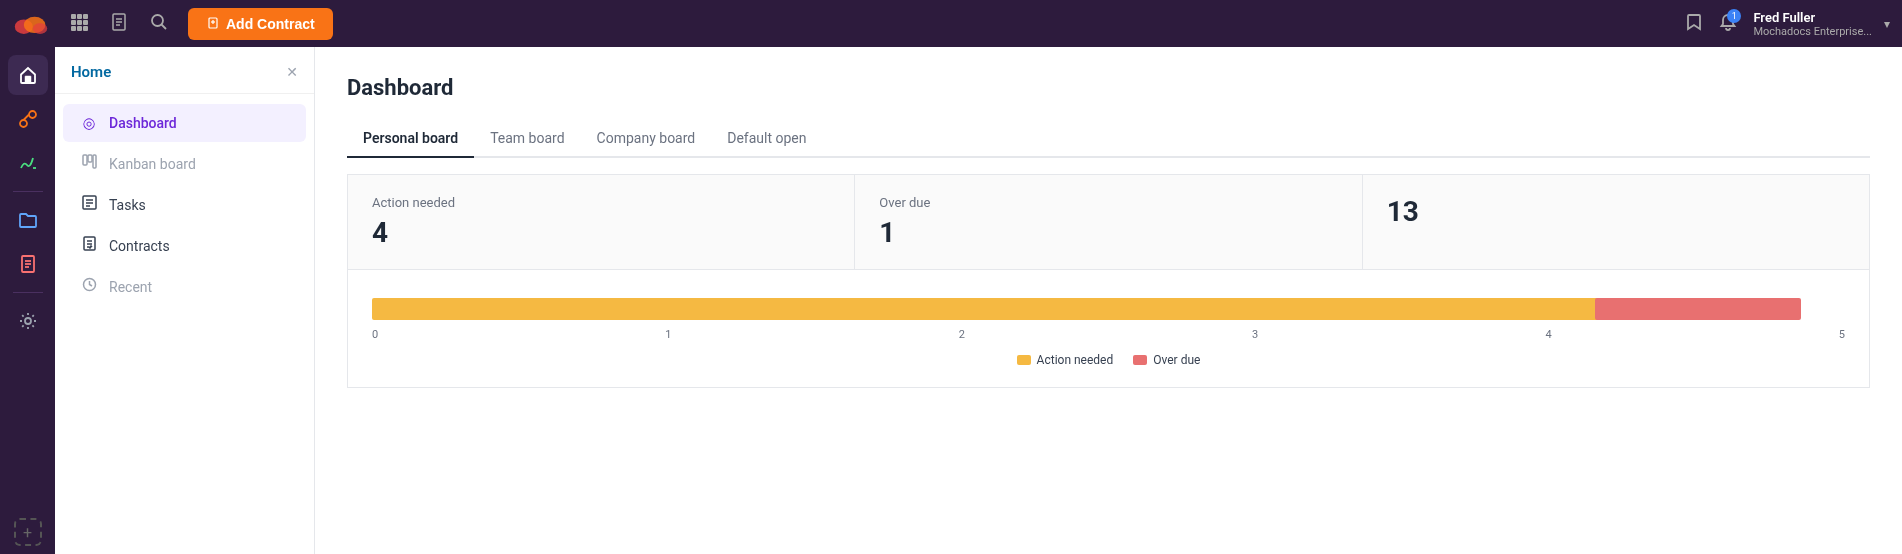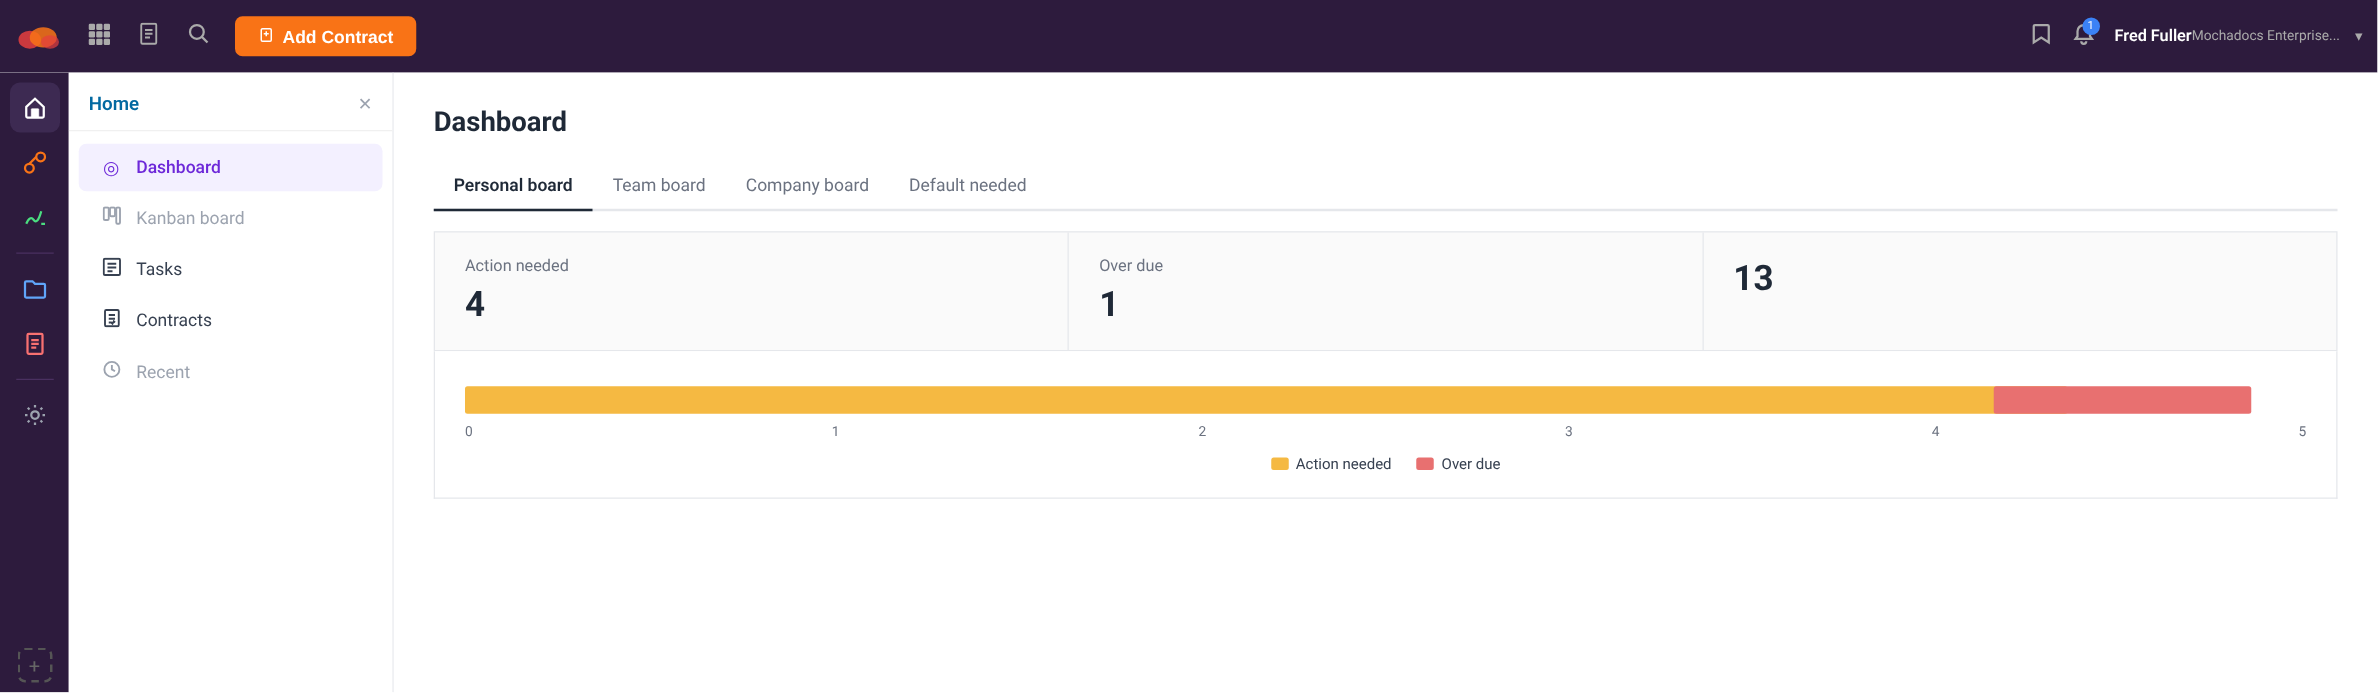--- a/index.html
+++ b/index.html
@@ -1,21 +1,21 @@
 <!DOCTYPE html>
 <html><head>
   <meta charset="utf-8">
   <style>
     * { box-sizing: border-box; margin: 0; padding: 0; }
     body { font-family: -apple-system, BlinkMacSystemFont, 'Segoe UI', Roboto, sans-serif; display: flex; flex-direction: column; height: 554px; overflow: hidden; }
 
     
     .navbar {
       background: #2d1b3d;
-      height: 58px;
+      height: 47px;
       display: flex;
       align-items: center;
       padding: 0 12px;
       flex-shrink: 0;
       gap: 10px;
     }
     .navbar-logo {
       width: 38px;
       height: 38px;
       display: flex;
@@ -76,21 +76,21 @@
       border-radius: 50%;
       width: 14px;
       height: 14px;
       font-size: 9px;
       display: flex;
       align-items: center;
       justify-content: center;
     }
     .user-info {
       display: flex;
-      flex-direction: row;
+      flex-direction: column;
       color: white;
       cursor: pointer;
     }
     .user-name { font-size: 13px; font-weight: 600; }
     .user-company { font-size: 11px; color: #aaa; }
     .user-chevron { color: #aaa; font-size: 12px; margin-left: 4px; }
 
     
     .main-layout {
       display: flex;
@@ -478,21 +478,21 @@
     </div>
   </div>
 
   <div class="content-area">
     <h1 class="page-title">Dashboard</h1>
 
     <div class="tabs">
       <div class="tab-item active">Personal board</div>
       <div class="tab-item">Team board</div>
       <div class="tab-item">Company board</div>
-      <div class="tab-item">Default needed</div>
+      <div class="tab-item">Default open</div>
     </div>
 
     <div class="stats-section">
       <div class="stat-item">
         <div class="stat-label">Action needed</div>
         <div class="stat-value">4</div>
       </div>
       <div class="stat-item">
         <div class="stat-label">Over due</div>
         <div class="stat-value">1</div>

